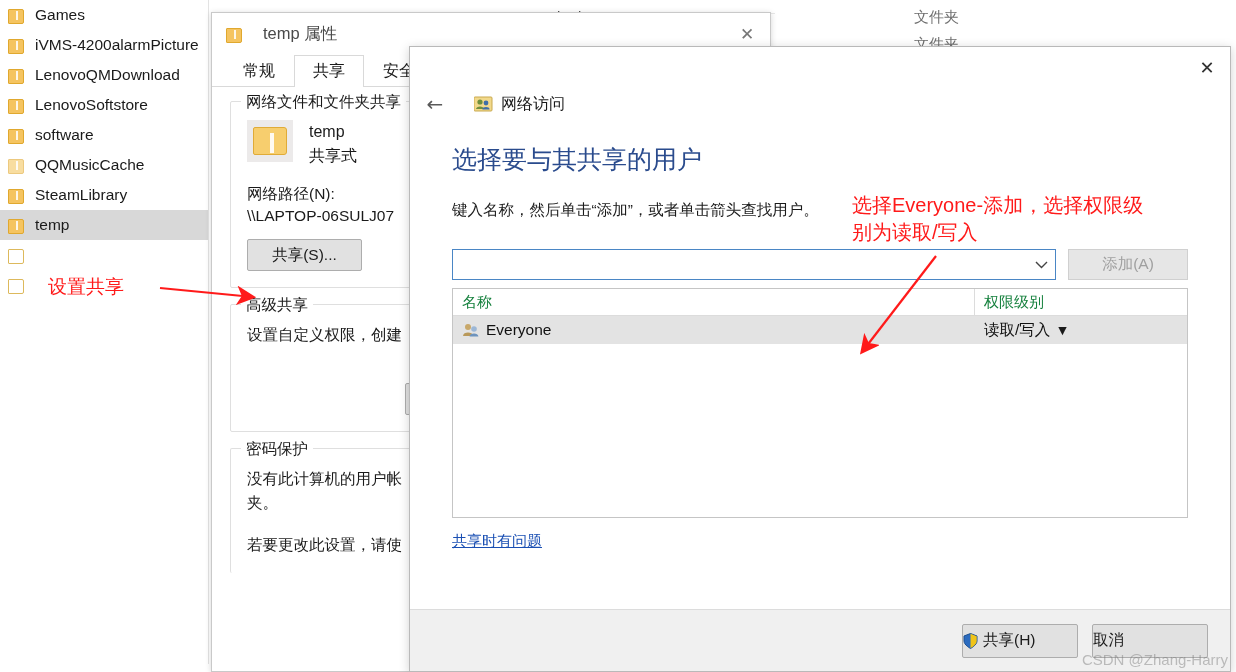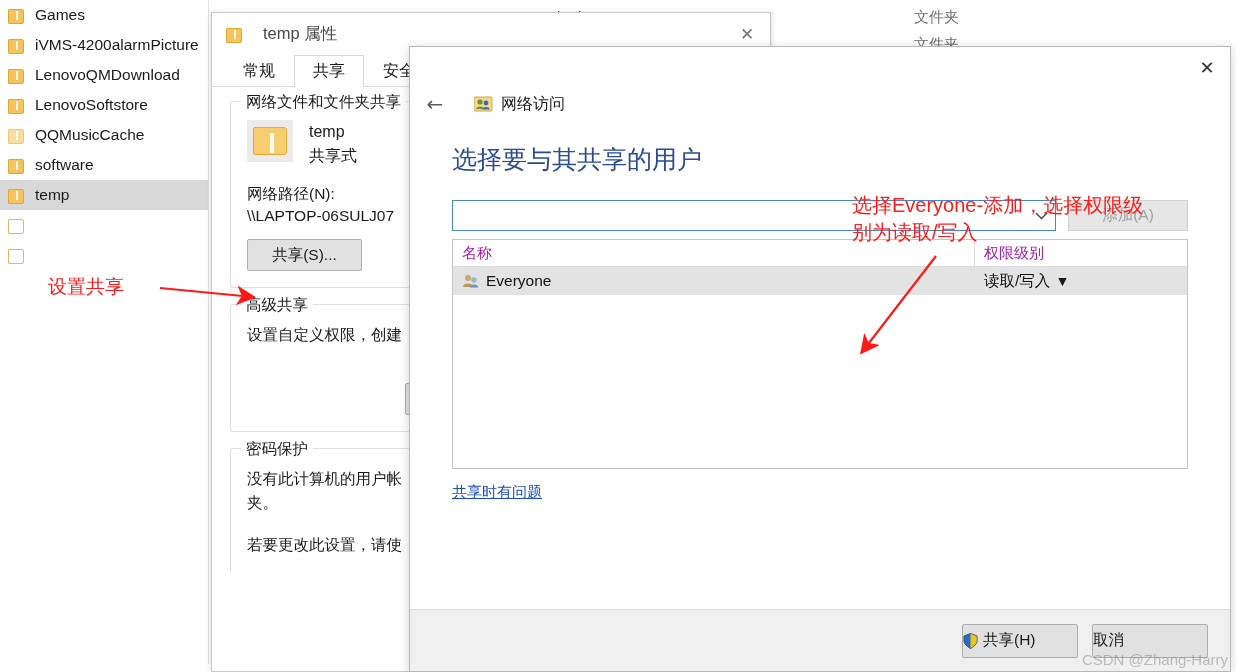--- a/index.html
+++ b/index.html
@@ -164,21 +164,21 @@
     width: 120px; height: 31px; background: #e6e6e6; border: 1px solid #d0d0d0;
     color: #a0a0a0; font-size: 15.5px; display:flex; align-items:center; justify-content:center;
   }
 
   .listbox {
     margin-top: 8px; border: 1px solid #c5c5c5; background: #fff; height: 230px;
     display: flex; flex-direction: column;
   }
   .list-head { display: flex; height: 27px; border-bottom: 1px solid #dcdcdc; }
   .list-head .col {
-    display: flex; align-items: center; font-size: 15px; color: #a21caf; padding-left: 9px;
+    display: flex; align-items: center; font-size: 15px; color: #15803d; padding-left: 9px;
   }
   .col-name { flex: 1 1 auto; border-right: 1px solid #dcdcdc; }
   .col-perm { width: 212px; text-align: center; }
   .list-row { display: flex; height: 28px; align-items: center; background: #e3e3e3; }
   .list-row .cell { display: flex; align-items: center; font-size: 15.5px; color: #111; padding-left: 9px; }
   .cell-name { flex: 1 1 auto; }
   .cell-perm { width: 212px; }
   .user-ico { width: 18px; height: 16px; margin-right: 6px; position: relative; flex:0 0 auto; }
   .tri { margin-left: 8px; font-size: 11px; color: #1a1a1a; font-family:"DejaVu Sans",sans-serif; }
 
@@ -236,26 +236,30 @@
     </div>
     <div class="nav-item">
       <span class="folder-ico"></span>
       <span>LenovoQMDownload</span>
     </div>
     <div class="nav-item">
       <span class="folder-ico"></span>
       <span>LenovoSoftstore</span>
     </div>
     <div class="nav-item">
+      <span class="folder-ico"></span>
+      <span>software</span>
+    </div>
+    <div class="nav-item">
       <span class="folder-ico pale"></span>
       <span>QQMusicCache</span>
     </div>
     <div class="nav-item">
       <span class="folder-ico"></span>
-      <span>software</span>
+      <span>SteamLibrary</span>
     </div>
     <div class="nav-item selected">
       <span class="folder-ico"></span>
       <span>temp</span>
     </div>
     <div class="nav-item">
       <span class="folder-ico empty"></span>
     </div>
     <div class="nav-item">
       <span class="folder-ico empty"></span>
@@ -332,20 +336,21 @@
             <path d="M2 13 C2 9.6 10 9.6 10 13 Z" fill="#6f8f3e"></path>
           <circle cx="12" cy="7" r="2.4" fill="#3f6fa8"></circle>
             <path d="M8.4 13.4 C8.4 10.2 15.6 10.2 15.6 13.4 Z" fill="#3f6fa8"></path>
         </svg>
       </span>
       <span class="crumb-txt">网络访问</span>
     </div>
 
     <div class="net-body">
       <div class="net-h1">选择要与其共享的用户</div>
+      <div class="net-sub">键入名称，然后单击“添加”，或者单击箭头查找用户。</div>
 
       <div class="combo-row">
         <div class="combo">
           <input type="text" placeholder="" style="">
           <div class="chev">
             <svg width="13" height="8" viewBox="0 0 13 8">
                 <path d="M1 1 L6.5 6.6 L12 1" fill="none" stroke="#444" stroke-width="1.4"></path>
               </svg>
           </div>
         </div>

